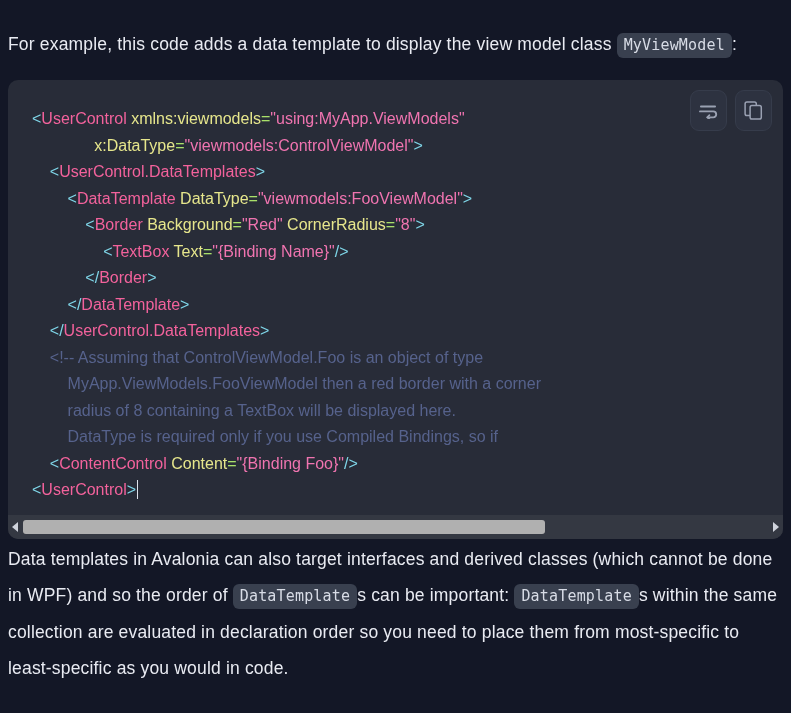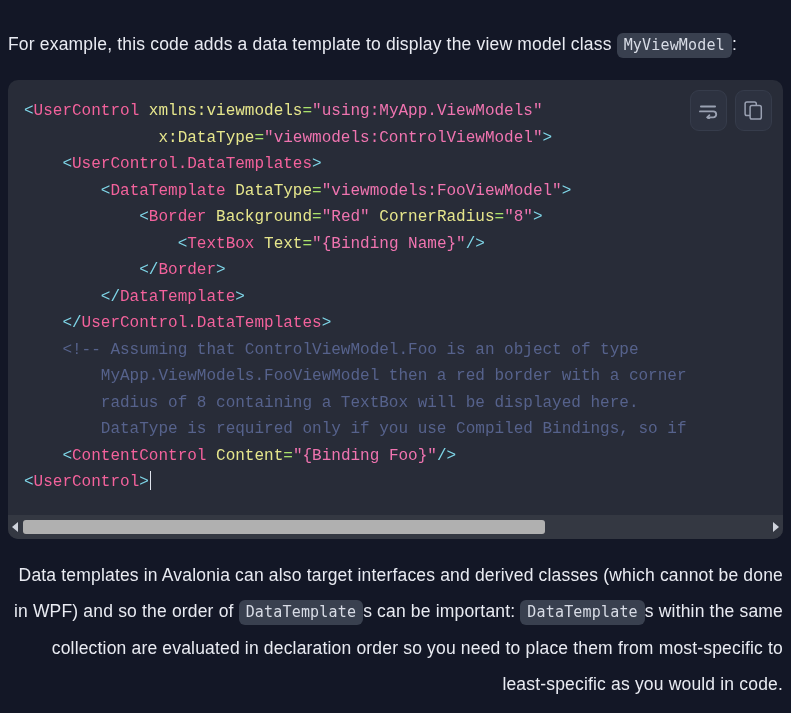--- a/index.html
+++ b/index.html
@@ -74,23 +74,23 @@
 
   .code-scroll {
     position: absolute;
     left: 0; right: 0; top: 0;
     bottom: 24px;
     overflow: hidden;
     padding: 18px 0 0 0;
   }
 
   pre.code {
-    margin: 0;
+    margin: 8px;
     padding: 0 16px 0 16px;
-    font-family: Liberation Mono, monospace;
+    font-family: Liberation Sans, sans-serif;
     font-size: 16px;
     line-height: 26.5px;
     color: #d5d9e3;
     white-space: pre;
     tab-size: 4;
   }
 
   
   .t-punct   { color: #7fd6e8; }
   .t-tag     { color: #f3629c; }
@@ -213,17 +213,17 @@
         <div class="sb-thumb" id="sb-thumb" style="width: 70%;"></div>
       </div>
       <div class="sb-arrow">
         <svg width="7" height="10" viewBox="0 0 7 10">
             <path d="M1 0 L7 5 L1 10 Z" fill="#cfd3dc"></path>
           </svg>
       </div>
     </div>
   </div>
 
-  <p class="prose" style="margin-top:18px;text-align:right;">
+  <p class="prose" style="margin-top:2px;">
     <span>Data templates in Avalonia can also target interfaces and derived classes (which cannot be done in WPF) and so the order of </span><span class="codechip">DataTemplate</span><span>s can be important: </span><span class="codechip">DataTemplate</span><span>s within the same collection are evaluated in declaration order so you need to place them from most-specific to least-specific as you would in code.</span>
   </p>
 
 </div>
 
 </body></html>

